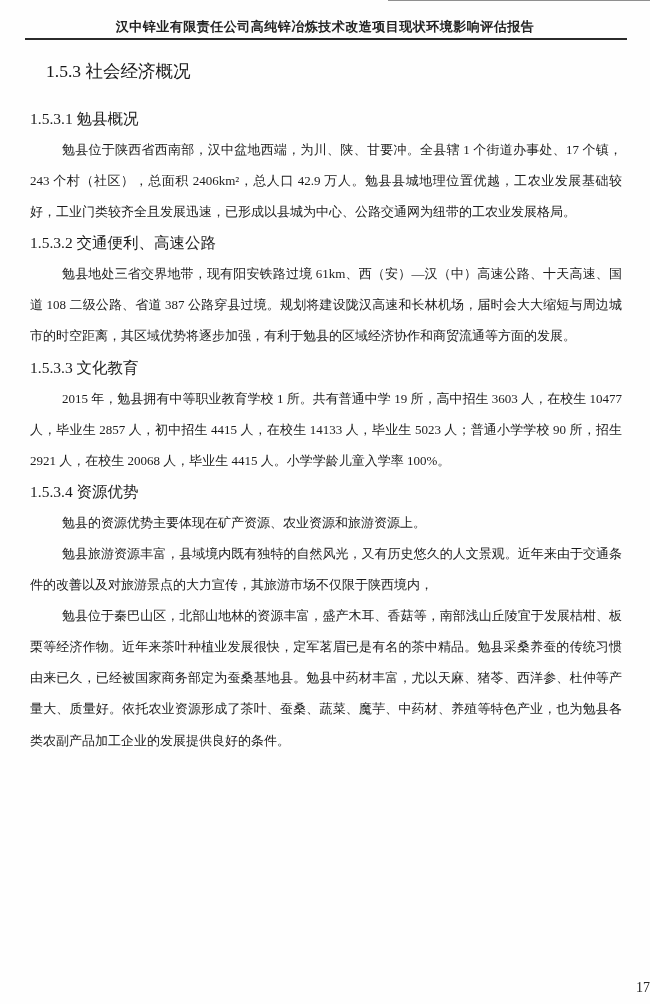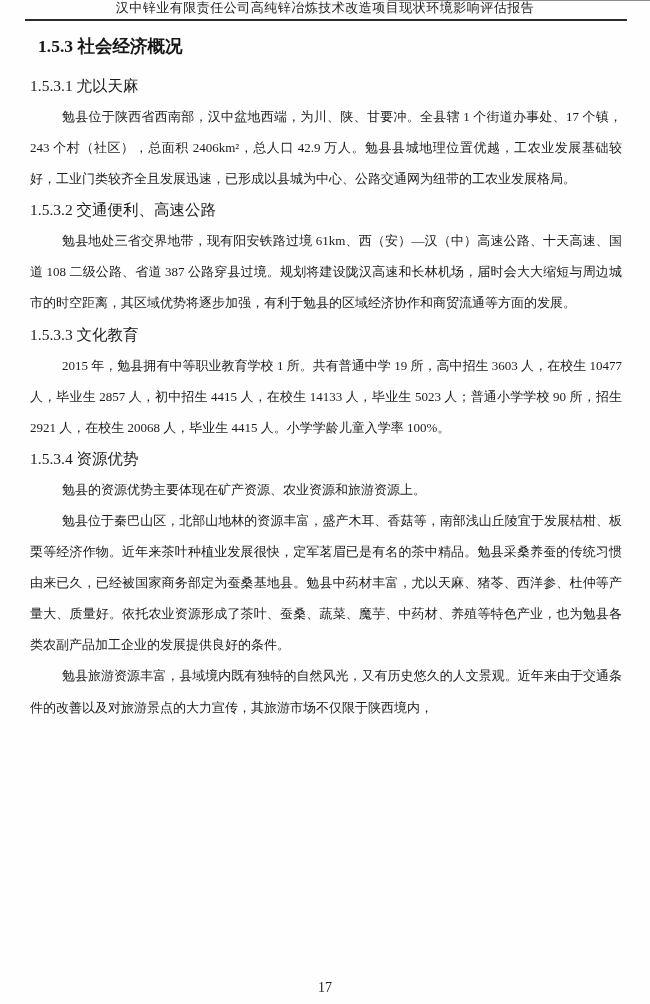--- a/index.html
+++ b/index.html
@@ -19,92 +19,92 @@
   }
   .scan-artifact-line {
     position: absolute;
     top: 0;
     left: 388px;
     width: 262px;
     height: 1.4px;
     background: #8f8f8f;
   }
   .header-title {
-    margin-top: 0;
+    margin-top: 19px;
     text-align: center;
-    font-weight: normal;
+    font-weight: bold;
     font-size: 13px;
     letter-spacing: 0.5px;
     line-height: 16px;
     color: #222;
   }
   .header-rule {
     margin: 3px 23px 0 25px;
     border-bottom: 2.6px solid #2b2b2b;
   }
   main {
     margin: 10px 28px 0 30px;
   }
   .h1 {
     font-size: 17.5px;
-    font-weight: bold;
+    font-weight: normal;
     line-height: 31px;
-    margin: 8px;
+    margin: 16px;
     color: #161616;
   }
   .h2 {
     font-size: 15.5px;
     font-weight: normal;
     line-height: 31px;
     margin: 0;
   }
   .para {
     font-size: 13px;
     line-height: 31.1px;
     margin: 0;
     text-align: justify;
     text-indent: 32px;
   }
   .page-number {
     position: absolute;
     top: 980px;
     left: 0;
     width: 650px;
-    text-align: center;
+    text-align: right;
     font-size: 14px;
     color: #222;
   }
 </style>
 </head>
 <body>
 
 <div class="page">
 
   <div class="scan-artifact-line"></div>
 
   <header>
     <div class="header-title">汉中锌业有限责任公司高纯锌冶炼技术改造项目现状环境影响评估报告</div>
     <div class="header-rule"></div>
   </header>
 
   <main>
 
     <h1 class="h1">1.5.3  社会经济概况</h1>
 
-    <h2 class="h2">1.5.3.1  尤以天麻</h2>
+    <h2 class="h2">1.5.3.1  勉县概况</h2>
     <p class="para">勉县位于陕西省西南部，汉中盆地西端，为川、陕、甘要冲。全县辖 1 个街道办事处、17 个镇，243 个村（社区），总面积 2406km²，总人口 42.9 万人。勉县县城地理位置优越，工农业发展基础较好，工业门类较齐全且发展迅速，已形成以县城为中心、公路交通网为纽带的工农业发展格局。</p>
 
     <h2 class="h2">1.5.3.2  交通便利、高速公路</h2>
     <p class="para">勉县地处三省交界地带，现有阳安铁路过境 61km、西（安）—汉（中）高速公路、十天高速、国道 108 二级公路、省道 387 公路穿县过境。规划将建设陇汉高速和长林机场，届时会大大缩短与周边城市的时空距离，其区域优势将逐步加强，有利于勉县的区域经济协作和商贸流通等方面的发展。</p>
 
     <h2 class="h2">1.5.3.3  文化教育</h2>
     <p class="para">2015 年，勉县拥有中等职业教育学校 1 所。共有普通中学 19 所，高中招生 3603 人，在校生 10477 人，毕业生 2857 人，初中招生 4415 人，在校生 14133 人，毕业生 5023 人；普通小学学校 90 所，招生 2921 人，在校生 20068 人，毕业生 4415 人。小学学龄儿童入学率 100%。</p>
 
     <h2 class="h2">1.5.3.4  资源优势</h2>
     <p class="para">勉县的资源优势主要体现在矿产资源、农业资源和旅游资源上。</p>
+    <p class="para">勉县旅游资源丰富，县域境内既有独特的自然风光，又有历史悠久的人文景观。近年来由于交通条件的改善以及对旅游景点的大力宣传，其旅游市场不仅限于陕西境内，</p>
     <p class="para">勉县位于秦巴山区，北部山地林的资源丰富，盛产木耳、香菇等，南部浅山丘陵宜于发展桔柑、板栗等经济作物。近年来茶叶种植业发展很快，定军茗眉已是有名的茶中精品。勉县采桑养蚕的传统习惯由来已久，已经被国家商务部定为蚕桑基地县。勉县中药材丰富，尤以天麻、猪苓、西洋参、杜仲等产量大、质量好。依托农业资源形成了茶叶、蚕桑、蔬菜、魔芋、中药材、养殖等特色产业，也为勉县各类农副产品加工企业的发展提供良好的条件。</p>
-    <p class="para">勉县旅游资源丰富，县域境内既有独特的自然风光，又有历史悠久的人文景观。近年来由于交通条件的改善以及对旅游景点的大力宣传，其旅游市场不仅限于陕西境内，</p>
 
   </main>
 
   <div class="page-number">17</div>
 
 </div>
 
 </body></html>

